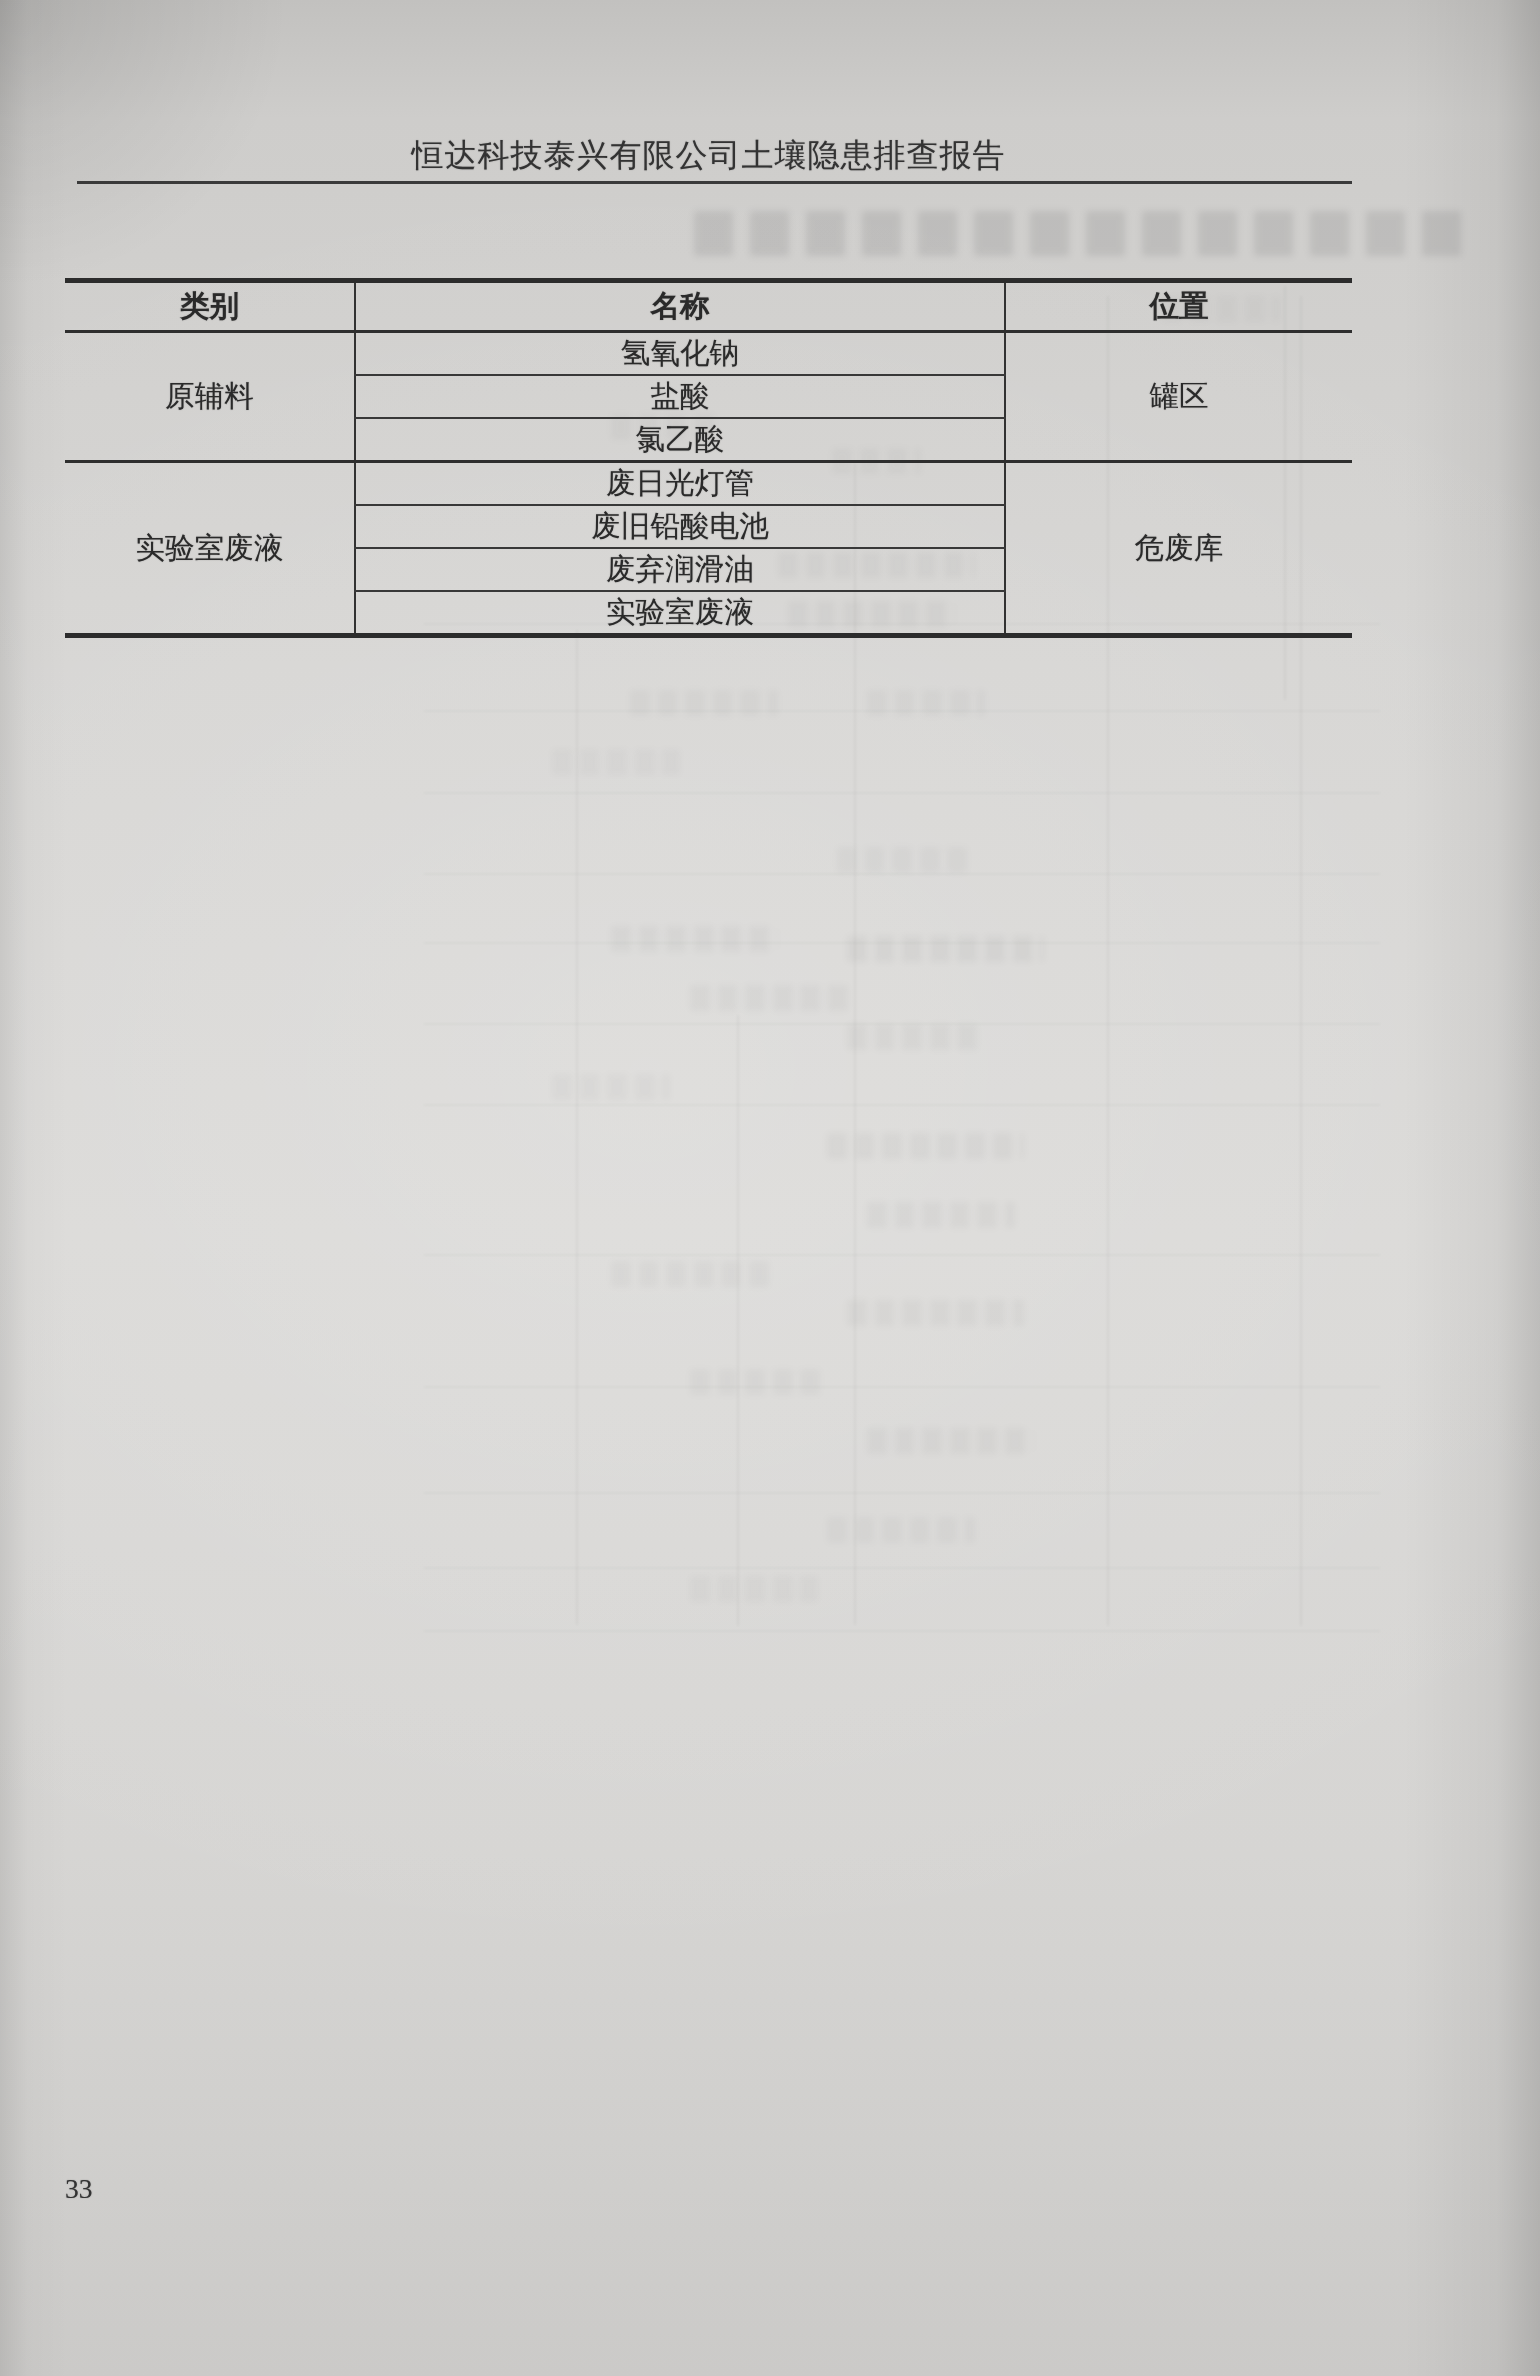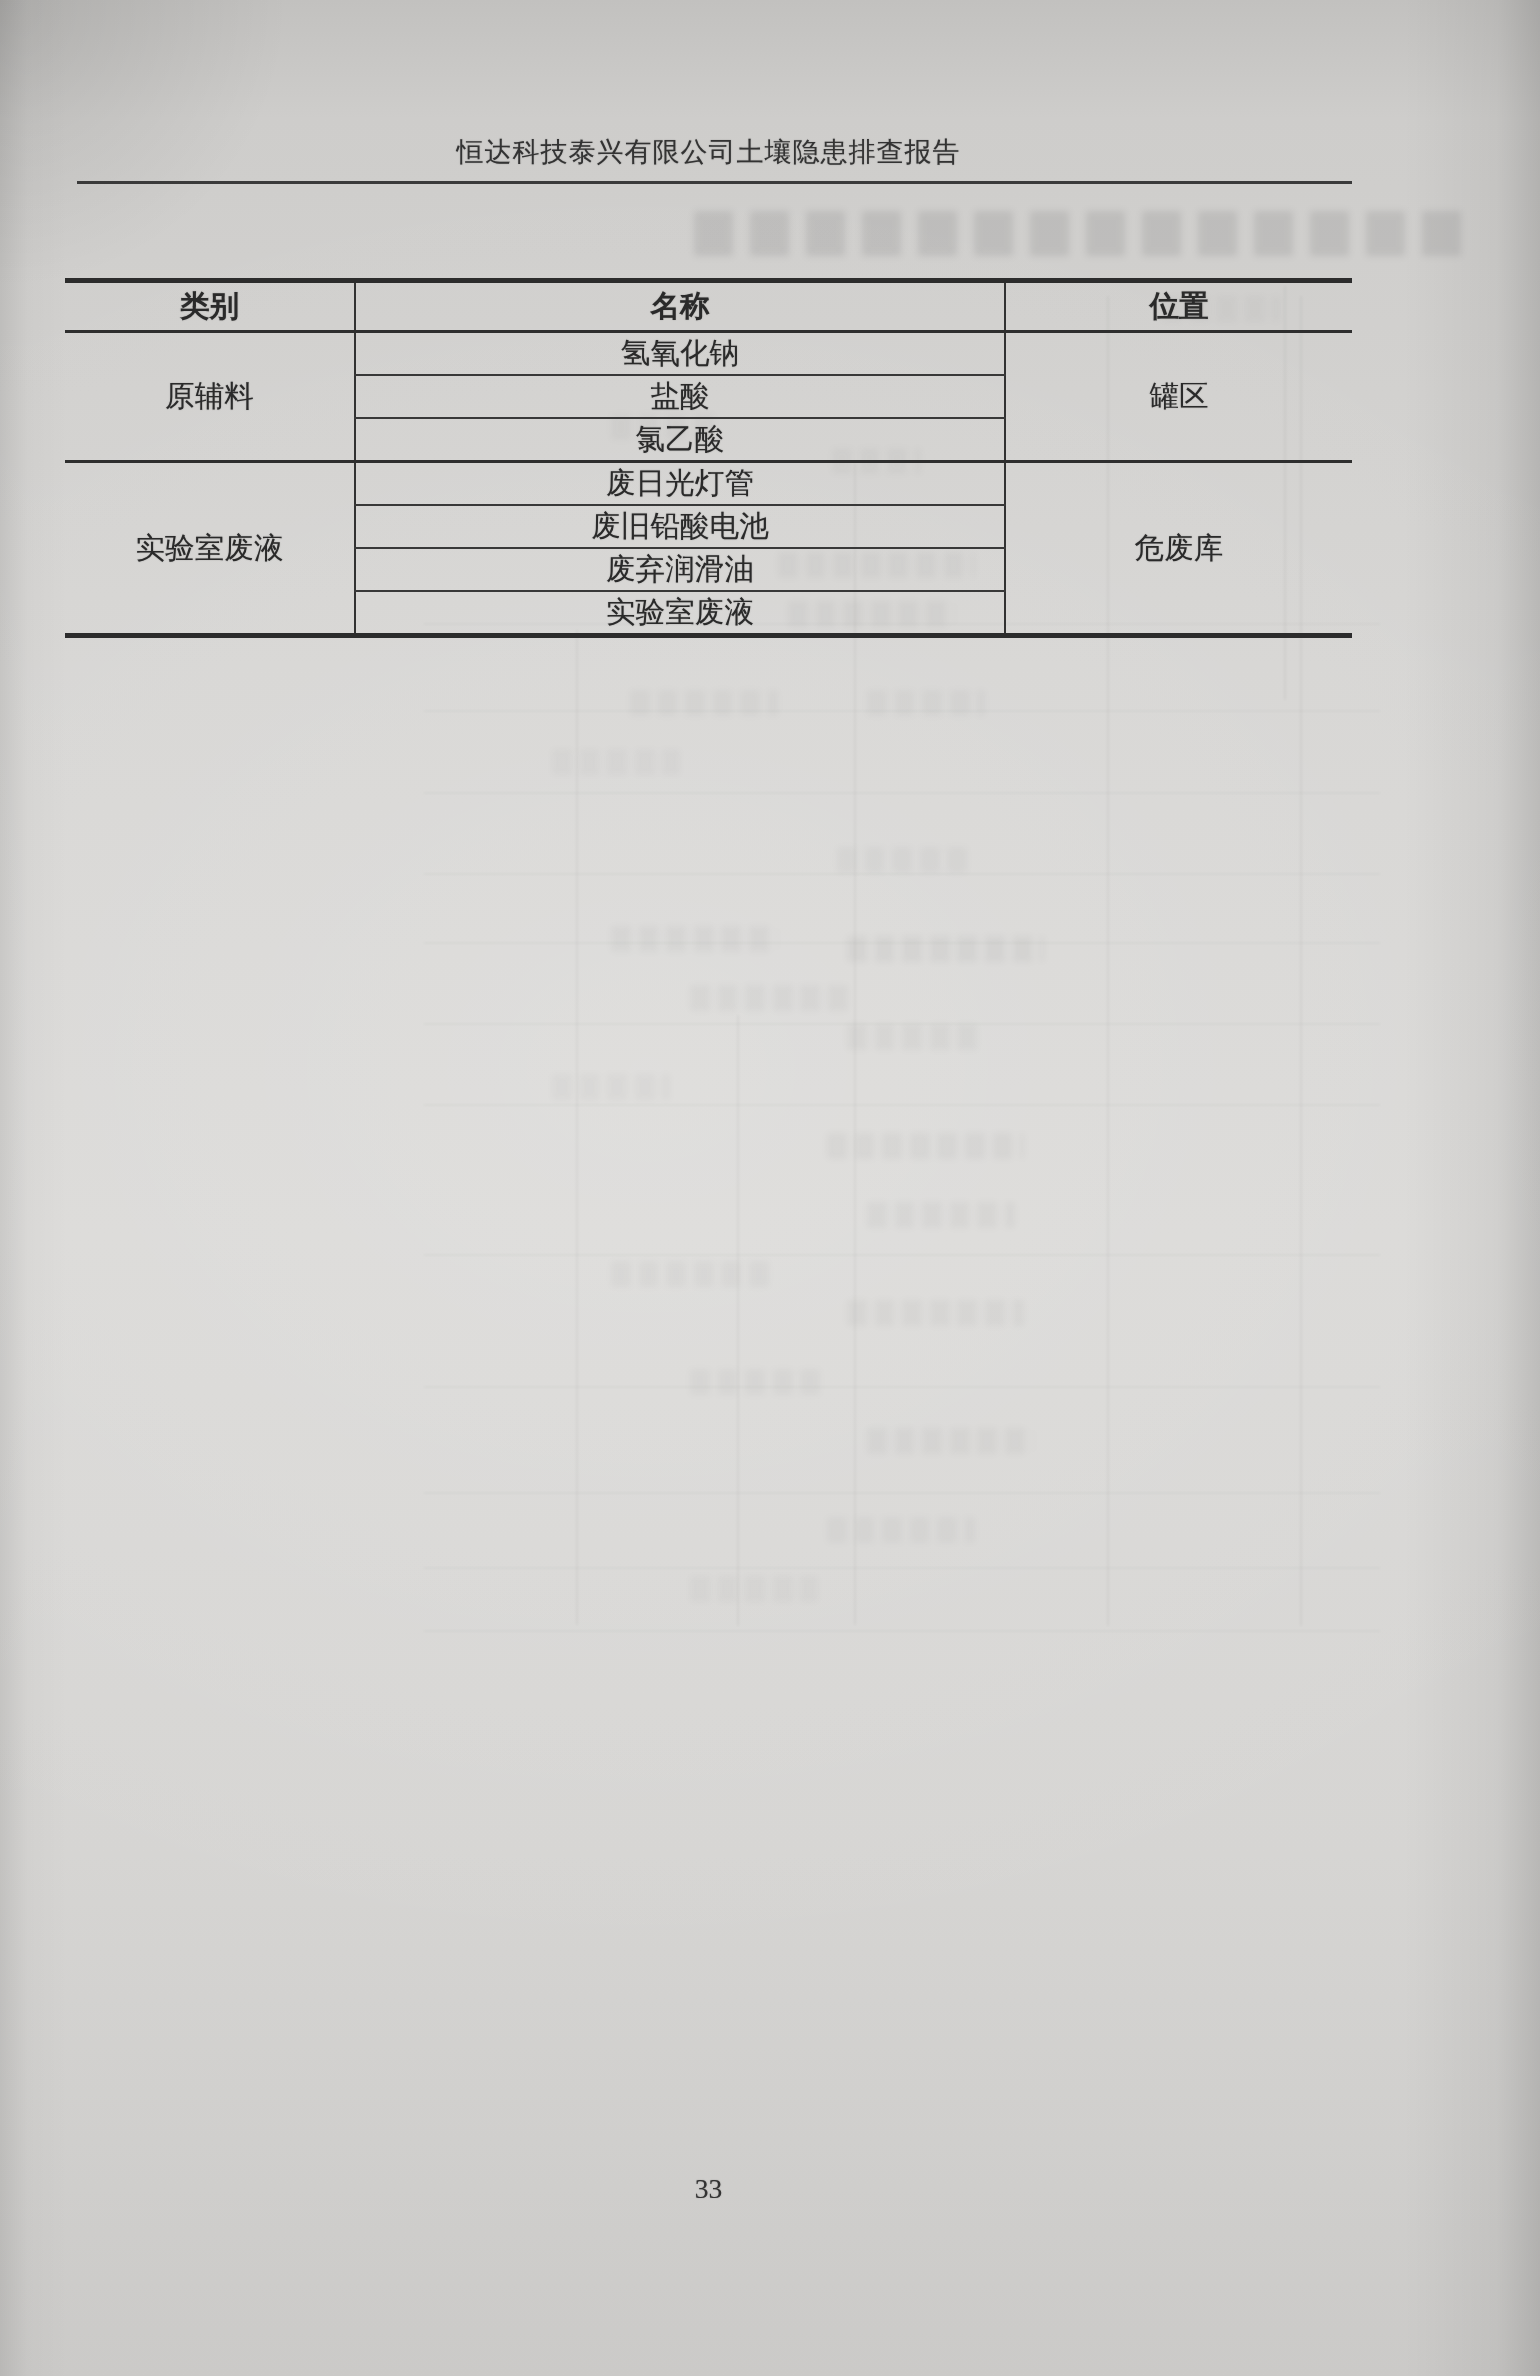--- a/index.html
+++ b/index.html
@@ -15,21 +15,21 @@
       radial-gradient(ellipse 1675px 1281px at 42% 45%, rgba(255,255,255,0.16), rgba(255,255,255,0) 72%),
       linear-gradient(90deg, rgba(0,0,0,0.09) 0px, rgba(0,0,0,0.02) 27.6px, rgba(0,0,0,0) 69px),
       linear-gradient(270deg, rgba(0,0,0,0.14) 0px, rgba(0,0,0,0.05) 44px, rgba(0,0,0,0) 138px),
       linear-gradient(180deg, #c2c1bf 0%, #cecdcb 5%, #d6d5d3 28%, #dad9d7 52%, #d6d5d3 78%, #cbcac8 100%);
   }
   .doc-text { color:#2a2a2a; text-shadow:0 0 1.2px rgba(55,55,55,0.45); }
 
   
   #running-header {
     position:absolute; left:65px; top:134px; width:1287px;
-    text-align:center; font-size:27px; letter-spacing:1px; color:#333;
+    text-align:center; font-size:32px; letter-spacing:1px; color:#333;
   }
   #header-rule {
     position:absolute; left:77px; top:181px; width:1275px; height:3px;
     background:#3a3a3a; filter:blur(0.4px);
   }
 
   
   #attachment-title {
     position:absolute; left:69px; top:197px;
     font-size:41px; font-weight:700; letter-spacing:1px; color:#1f1f1f;
@@ -52,21 +52,21 @@
   .col-loc  { width:347px; }
   .v-div { border-left:2px solid #323232; border-right:2px solid #323232; }
   td.name-cell { border-bottom:2px solid #383838; }
   tr.group-end td.name-cell { border-bottom:3px solid #2e2e2e; }
   td.group-span { border-bottom:3px solid #2e2e2e; }
   tr.table-end td.name-cell, td.last-span { border-bottom:0; }
 
   
   #page-number {
     position:absolute; left:65px; top:2173px; width:1287px;
-    text-align:center; font-size:27.6px; color:#333;
+    text-align:left; font-size:27.6px; color:#333;
   }
 
   
   #bleedthrough { position:absolute; inset:0; pointer-events:none; }
   .bt-title {
     position:absolute; left:694px; top:211px; width:776px; height:45px;
     background:repeating-linear-gradient(90deg, rgba(96,96,98,0.7) 0 39px, rgba(96,96,98,0) 39px 56px);
     filter:blur(3.9px); opacity:0.22;
   }
   .bt-v { position:absolute; width:2px; background:rgba(88,92,88,0.6); filter:blur(1px); opacity:0.10; }

